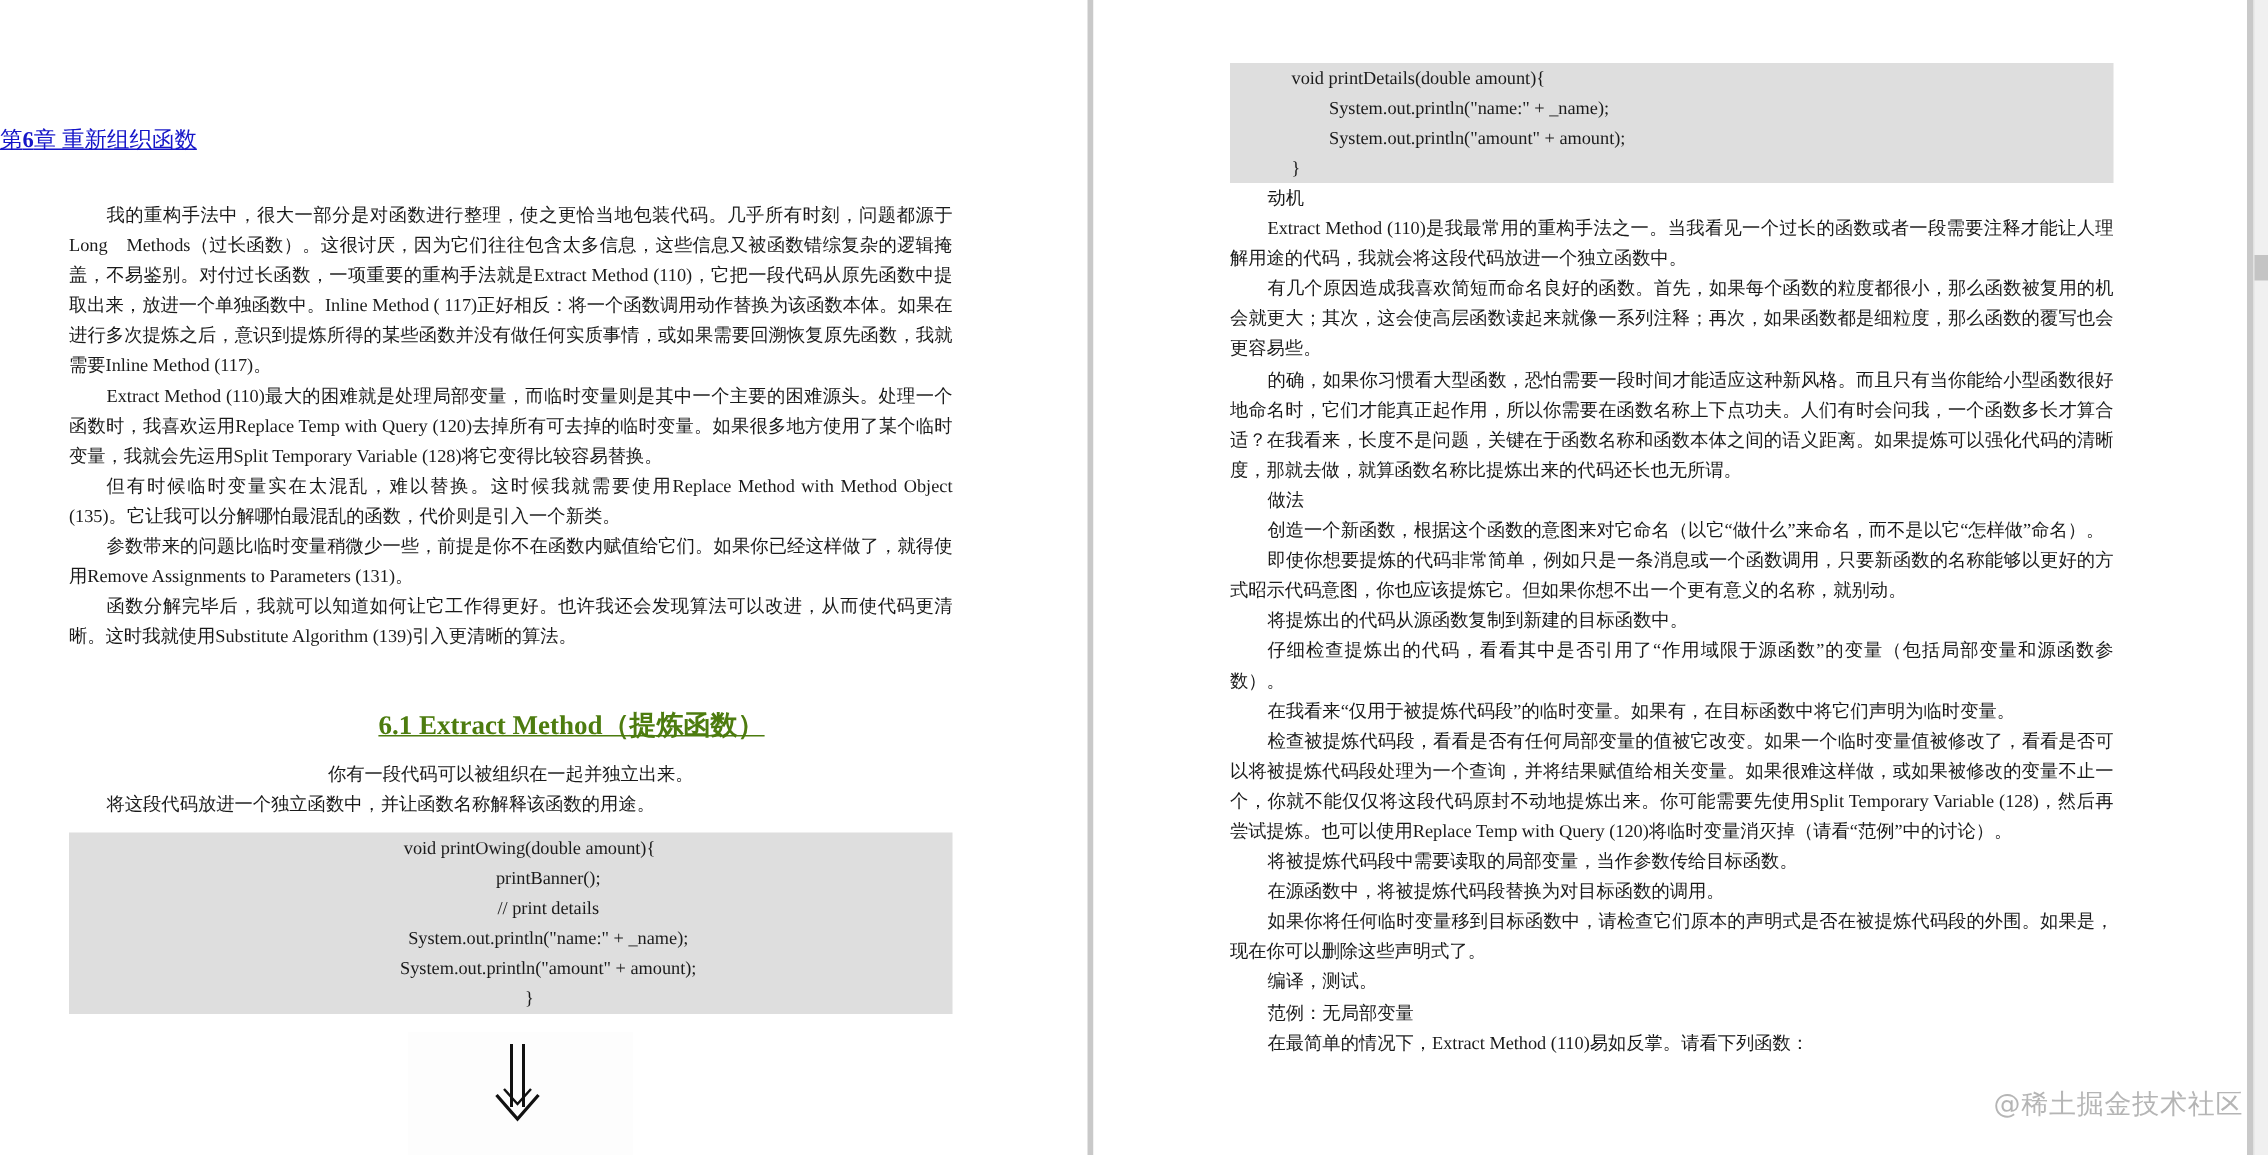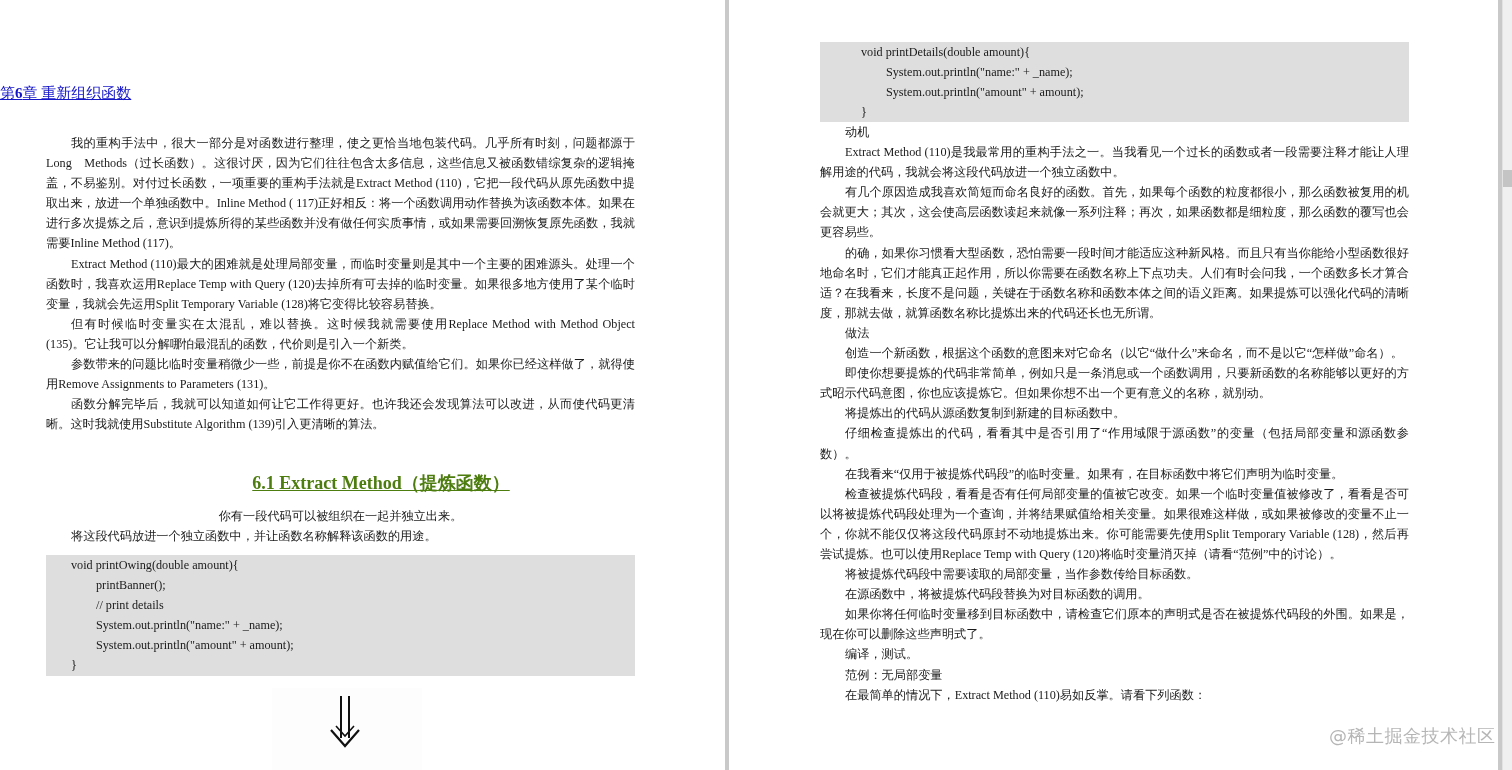--- a/index.html
+++ b/index.html
@@ -32,21 +32,21 @@
   .text-block p { margin: 0; text-indent: 25px; }
   .left-body { left: 46px; width: 589px; top: 133px; }
   .summary { left: 46px; width: 589px; top: 506px; }
   .summary p.center { text-align: center; text-indent: 0; }
 
   .code-block {
     position: absolute; background: #dedede;
     font-size: 12.2px; line-height: 20.1px;
   }
   .code-block div { white-space: pre; }
-  .code-left { left: 46px; top: 555px; width: 589px; height: 121px; padding-left: 25px; box-sizing: border-box; }
+  .code-left { left: 46px; top: 555px; width: 589px; height: 121px; padding-left: 25px; box-sizing: border-box; text-align: center; }
   .code-right { left: 91px; top: 42px; width: 589px; height: 80px; padding-left: 41px; box-sizing: border-box; }
   .code-indent { padding-left: 25px; }
 
   .arrow-zone { position: absolute; left: 272px; top: 688px; width: 150px; height: 82px; background: #fdfdfd; }
   .arrow-icon { position: absolute; left: 56px; top: 6px; width: 34px; height: 56px; }
 
   .right-body { left: 91px; width: 589px; top: 122px; }
   .watermark {
     position: absolute; left: 1329px; top: 724px;
     font-family: "DejaVu Sans", sans-serif; font-size: 18px; color: rgba(120,120,120,0.55);

